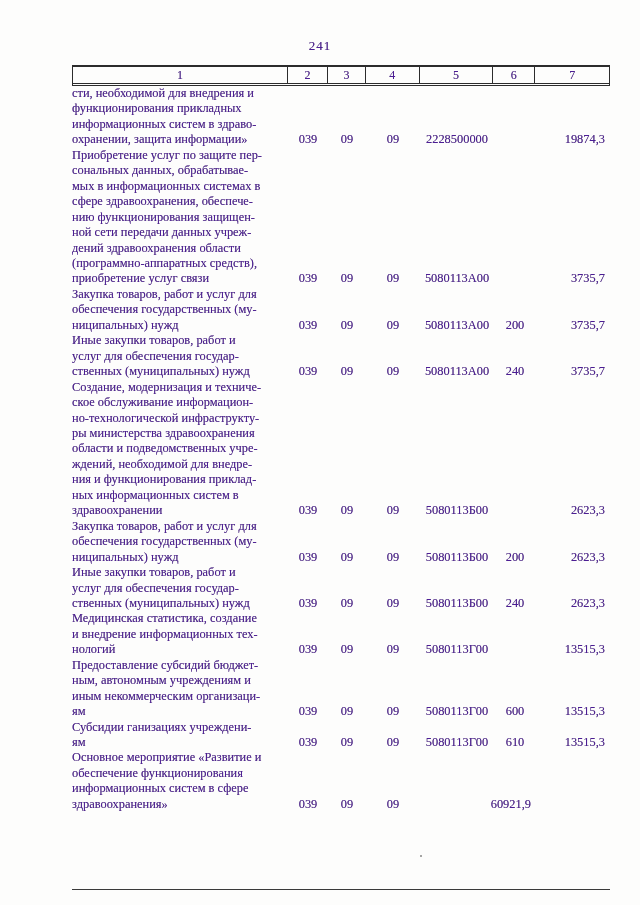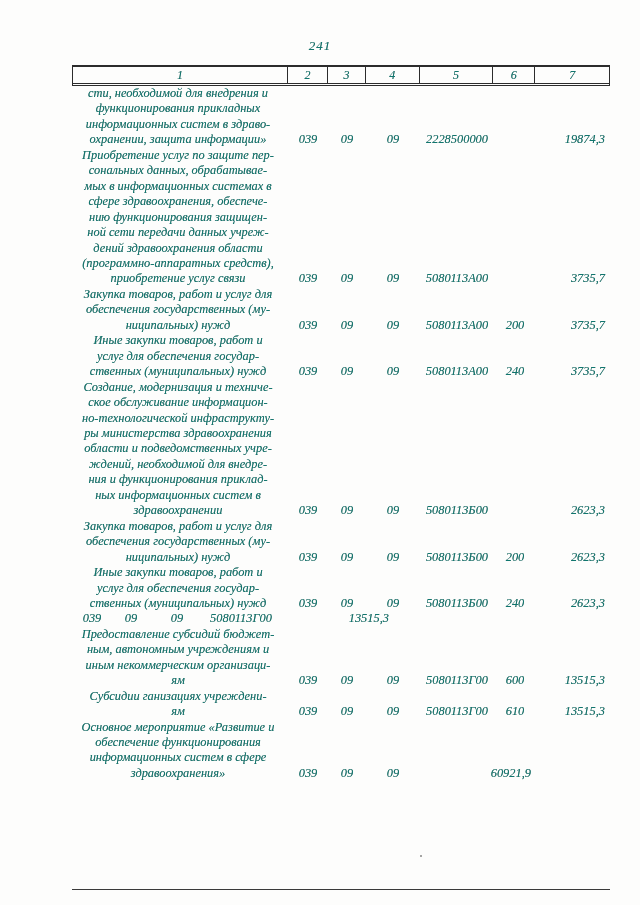--- a/index.html
+++ b/index.html
@@ -4,24 +4,23 @@
 <style>
   * { margin: 0; padding: 0; box-sizing: border-box; }
   html, body { background: #ffffff; }
   body { font-family: "Liberation Serif", "DejaVu Serif", serif; }
 
   .page {
     position: relative;
     width: 640px;
     height: 905px;
     background: #fdfdfc;
-    color: #0f766e;
+    color: #4c1d95;
     overflow: hidden;
     text-shadow: 0 0 0.35px rgba(20,20,20,0.45);
-    font-style: italic;
   }
 
   .page-number {
     position: absolute;
     top: 38px;
     left: 0; right: 0;
     text-align: center;
     font-size: 13px;
     letter-spacing: 1px;
   }
@@ -60,21 +59,21 @@
   .c7 { width: 74px; }
 
   
   .tr { display: flex; align-items: stretch; }
   .td {
     font-size: 12.4px;
     line-height: 15.45px;
   }
   .desc {
     white-space: pre-line;
-    text-align: center;
+    text-align: left;
     padding-right: 4px;
   }
   .val {
     display: flex;
     align-items: flex-end;
     justify-content: center;
   }
   .amount {
     justify-content: flex-end;
     padding-right: 5px;
@@ -203,20 +202,23 @@
 услуг для обеспечения государ-
 ственных (муниципальных) нужд</div>
     <div class="td c2 val">039</div>
     <div class="td c3 val">09</div>
     <div class="td c4 val">09</div>
     <div class="td c5 val">5080113Б00</div>
     <div class="td c6 val">240</div>
     <div class="td c7 val amount">2623,3</div>
   </div>
         <div class="tr">
+    <div class="td c1 desc">Медицинская статистика, создание
+и внедрение информационных тех-
+нологий</div>
     <div class="td c2 val">039</div>
     <div class="td c3 val">09</div>
     <div class="td c4 val">09</div>
     <div class="td c5 val">5080113Г00</div>
     <div class="td c6 val"></div>
     <div class="td c7 val amount">13515,3</div>
   </div>
         <div class="tr">
     <div class="td c1 desc">Предоставление субсидий бюджет-
 ным, автономным учреждениям и

